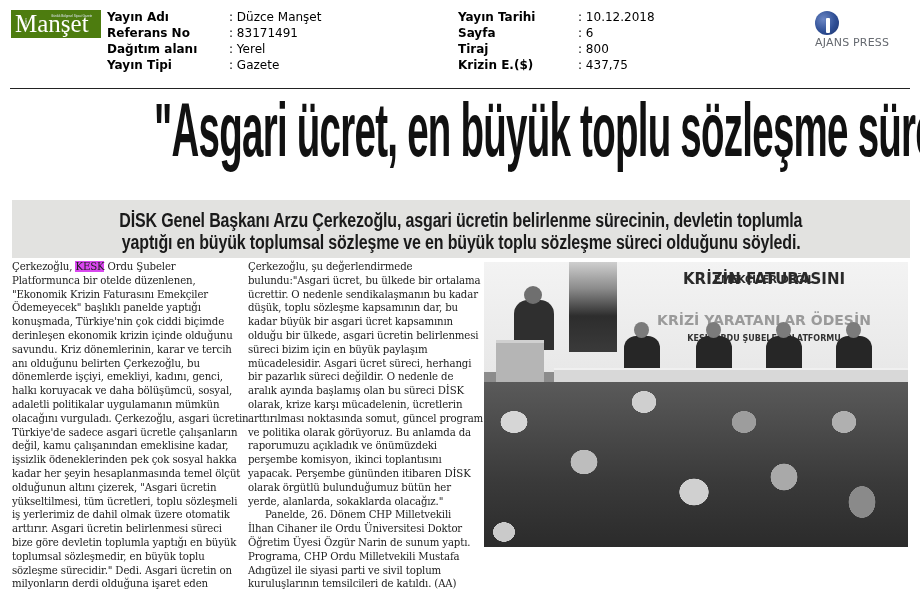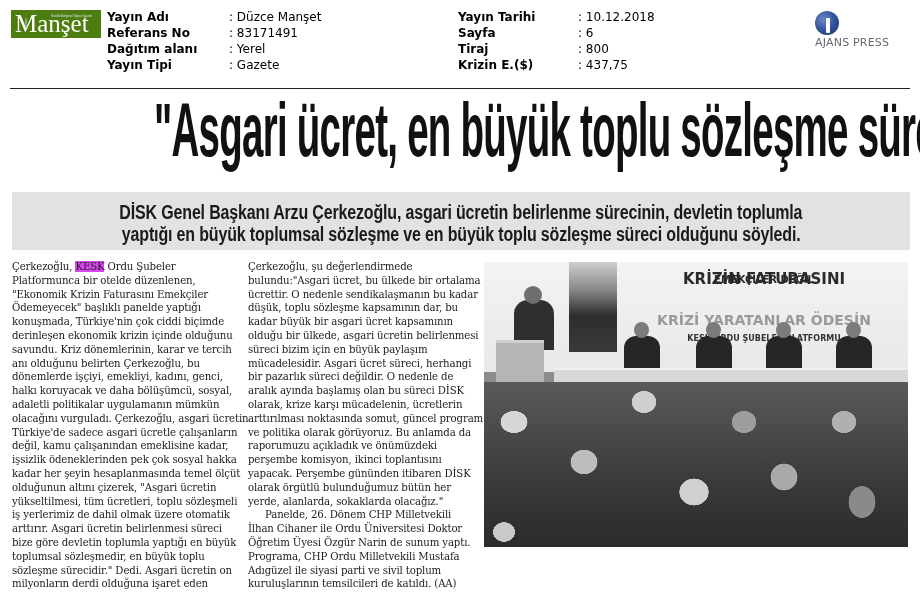--- a/index.html
+++ b/index.html
@@ -56,21 +56,21 @@
     .headline span {
       display: inline-block;
       font-family: "Liberation Sans", sans-serif; font-weight: bold;
       font-size: 52px; line-height: 86px; letter-spacing: -1px;
       transform: scaleX(0.74) scaleY(1.45); transform-origin: center;
       color: #111;
     }
 
     
     .subband {
-      position: absolute; left: 12px; top: 192px; width: 898px; height: 58px;
+      position: absolute; left: 12px; top: 200px; width: 898px; height: 58px;
       background: #e2e2e0;
     }
     .subband .line {
       position: absolute; left: 0; width: 100%; text-align: center; white-space: nowrap;
       font-family: "Liberation Sans", sans-serif; font-weight: bold; font-size: 20px;
       line-height: 22px; color: #1a1a1a;
     }
     .subband .line span { display: inline-block; transform: scaleX(0.8) scaleY(1.05); letter-spacing: -0.2px; }
     .subband .l1 { top: 9px; }
     .subband .l2 { top: 31px; }

